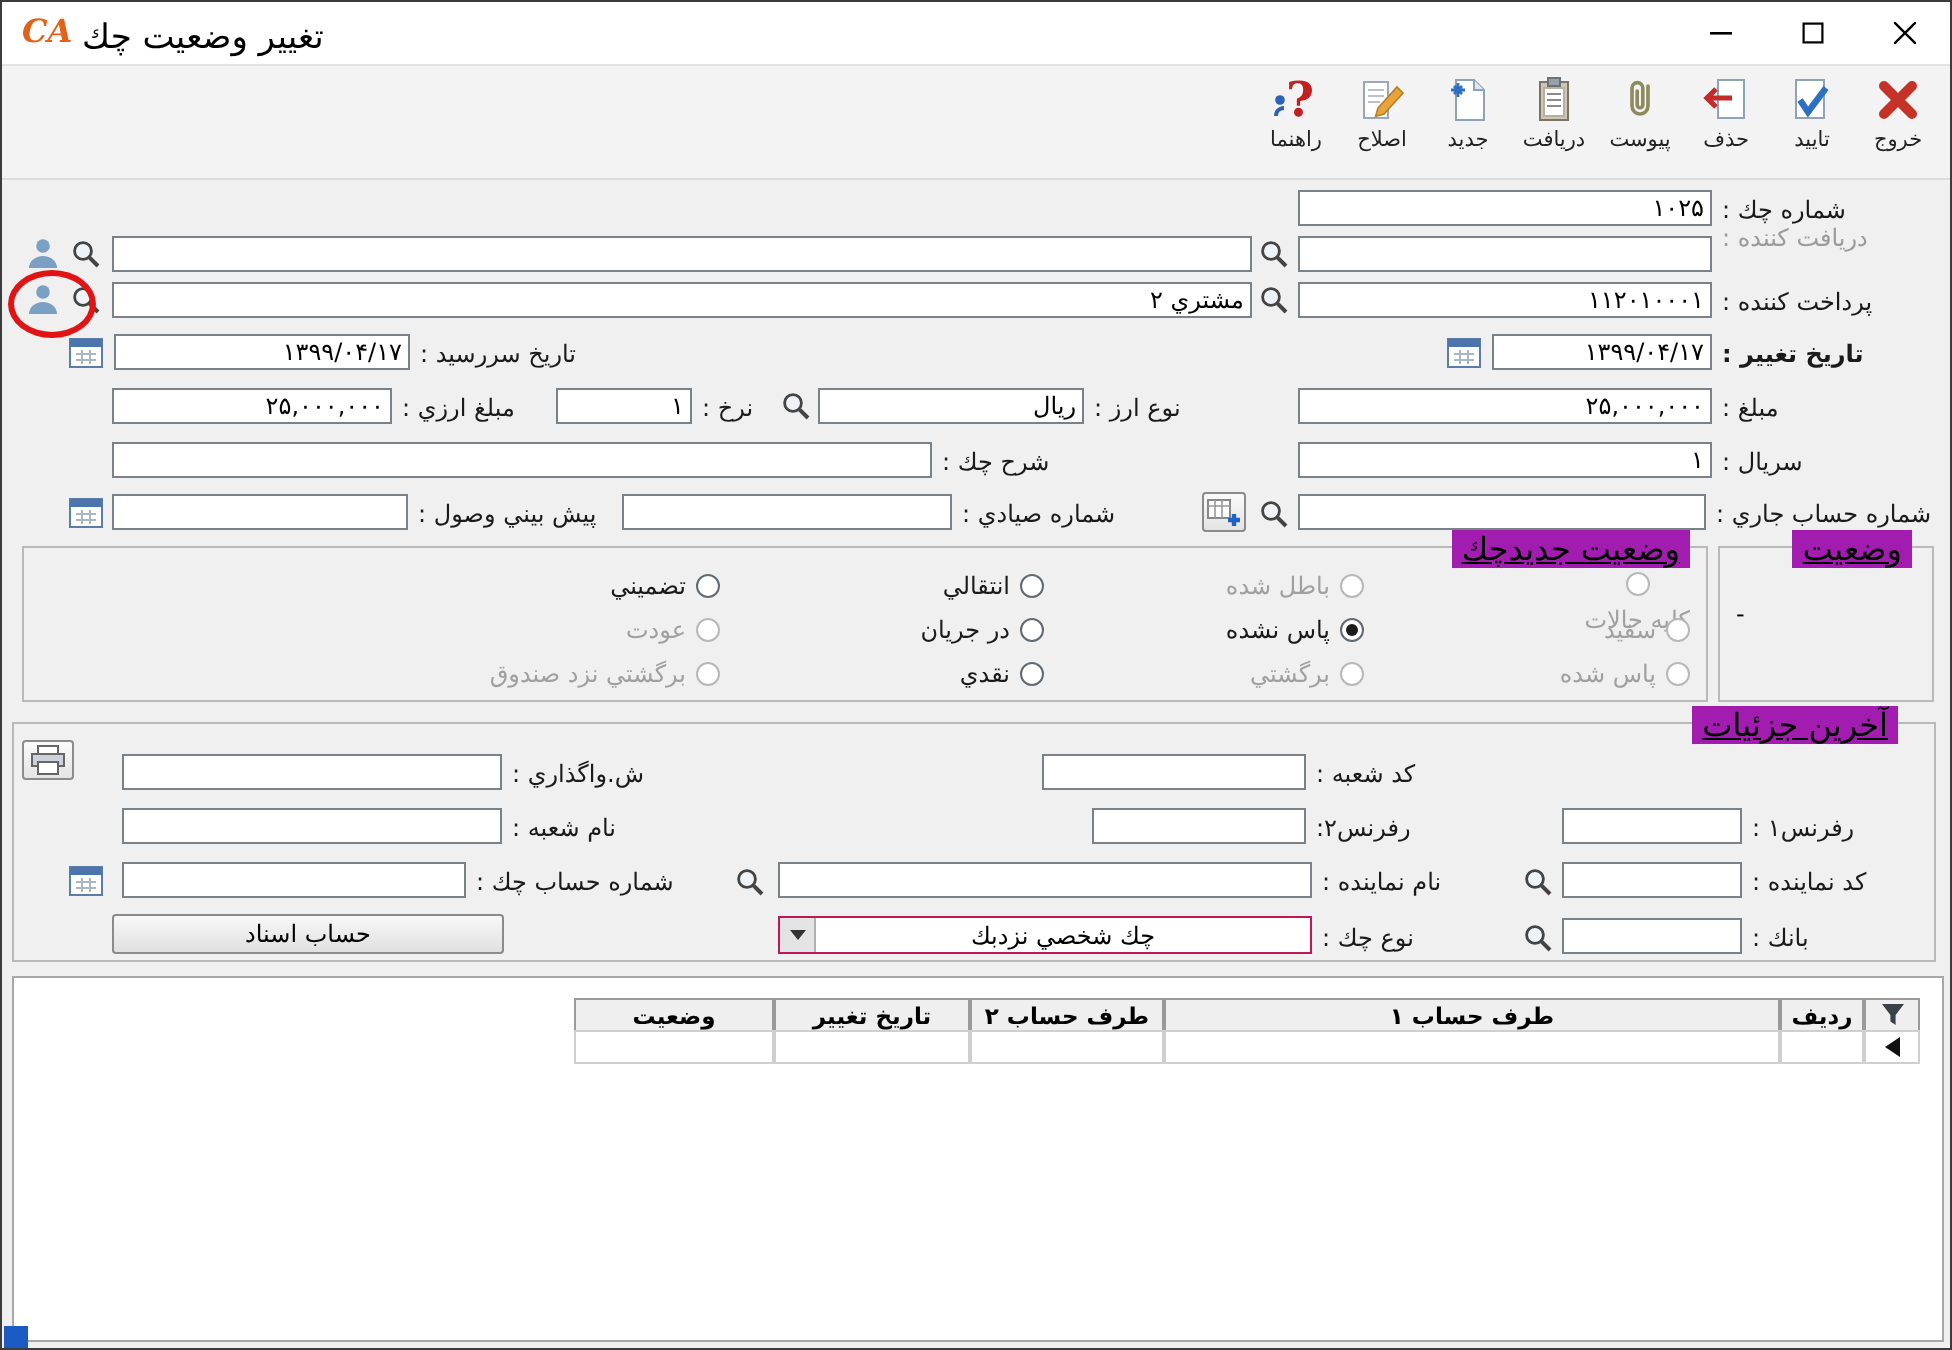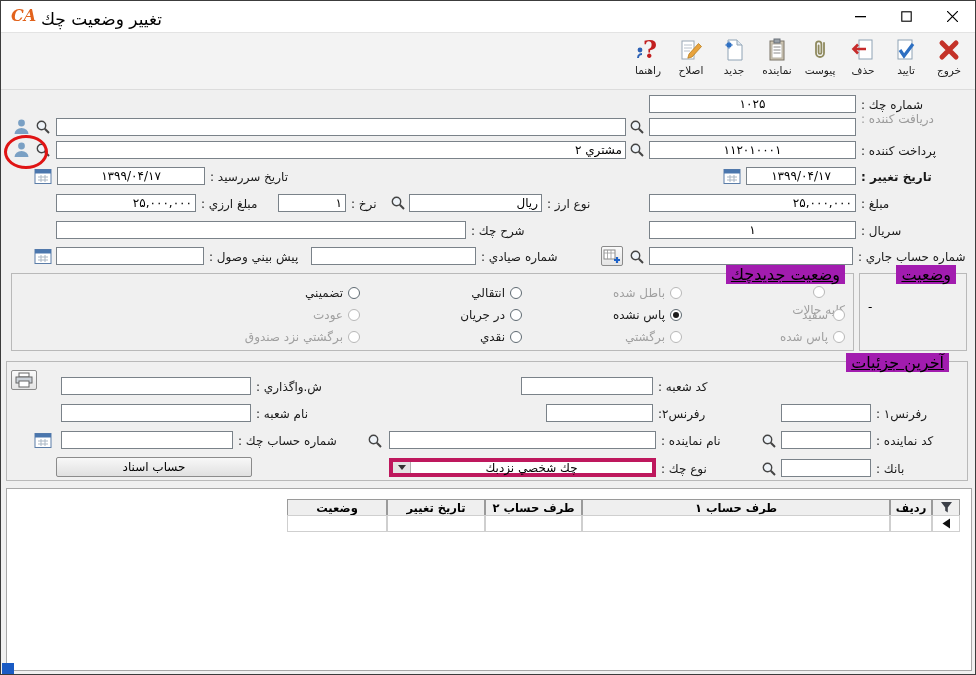--- a/index.html
+++ b/index.html
@@ -15,37 +15,37 @@
   .toolbar{position:absolute;left:0;top:32px;width:100%;height:56px;background:#f3f3f3;border-bottom:1px solid #dcdcdc;}
   .tb-row{position:absolute;top:2px;right:6px;display:flex;direction:rtl;gap:3px;}
   .tb-btn{width:40px;height:52px;display:flex;flex-direction:column;align-items:center;justify-content:flex-start;padding-top:2px;}
   .tb-btn .lblt{font-size:10.5px;color:#222;margin-top:1px;white-space:nowrap;}
   
   .lbl{position:absolute;font-size:12px;color:#1a1a1a;direction:rtl;white-space:nowrap;}
   .lbl.dis{color:#9b9b9b;}
   .lbl.bold{font-weight:bold;}
   .inp{position:absolute;height:18px;background:#fff;border:1px solid #7a8289;box-sizing:border-box;
     font-size:12px;font-family:inherit;padding:0 3px;direction:rtl;text-align:right;outline:none;}
-  .alignL{direction:ltr;text-align:center;}
+  .alignL{direction:ltr;text-align:right;}
   .alignR{direction:ltr;text-align:right;}
   .iconb{position:absolute;display:flex;align-items:center;justify-content:center;}
   .miniBtn{position:absolute;background:linear-gradient(#fafafa,#e4e4e4);border:1px solid #8b8b8b;border-radius:2px;
     box-sizing:border-box;display:flex;align-items:center;justify-content:center;}
   
   .gbox{position:absolute;border:1px solid #b9b9b9;box-sizing:border-box;}
   .gbox-title{position:absolute;top:-9px;background:#a21caf;padding:0 5px;font-size:16px;direction:rtl;white-space:nowrap;text-decoration:underline;}
   .status-val{position:absolute;font-size:12px;}
   
   .radio{position:absolute;display:flex;align-items:center;gap:5px;direction:rtl;font-size:12px;white-space:nowrap;color:#1a1a1a;}
   .radio .circ{width:12px;height:12px;border:1px solid #5f6a72;border-radius:50%;background:#fff;position:relative;box-sizing:border-box;flex:0 0 auto;}
   .radio.checked .circ::after{content:"";position:absolute;left:2px;top:2px;right:2px;bottom:2px;background:#1c1c1c;border-radius:50%;}
   .radio.disabled{color:#a0a0a0;}
   .radio.disabled .circ{border-color:#b8b8b8;}
   
-  .combo{position:absolute;height:19px;background:#fff;border:4px solid #be185d;box-sizing:border-box;display:flex;direction:rtl;align-items:stretch;font-size:12px;}
+  .combo{position:absolute;height:19px;background:#fff;border:1px solid #be185d;box-sizing:border-box;display:flex;direction:rtl;align-items:stretch;font-size:12px;}
   .combo .val{flex:1;display:flex;align-items:center;justify-content:center;direction:rtl;}
   .combo .dd{width:17px;background:#e4e4e4;border-left:0;border-right:1px solid #b0b0b0;display:flex;align-items:center;justify-content:center;}
   .btn{position:absolute;background:linear-gradient(#f8f8f8,#e0e0e0);border:1px solid #8b8b8b;border-radius:2px;
     font-size:12px;font-family:inherit;display:flex;align-items:center;justify-content:center;direction:rtl;box-sizing:border-box;}
   
   .grid{position:absolute;left:5px;top:487px;width:966px;height:183px;background:#fff;border:1px solid #a8a8a8;box-sizing:border-box;}
   .tcell{position:absolute;box-sizing:border-box;font-size:11.5px;display:flex;align-items:center;justify-content:center;direction:rtl;white-space:nowrap;overflow:hidden;}
   .th{background:#efefef;border:1px solid #9a9a9a;font-weight:bold;height:17px;top:10px;}
   .td{background:#fff;border:1px solid #cfcfcf;height:17px;top:26px;}
   .red-ellipse{position:absolute;left:3px;top:134px;width:38px;height:28px;border:3px solid #e01414;border-radius:50%;z-index:6;}
@@ -104,21 +104,21 @@
           </svg>
         <span class="lblt">پيوست</span>
       </div>
       <div class="tb-btn">
         <svg width="26" height="26">
             <rect x="6" y="4" width="14" height="19" fill="#cfc6b2" stroke="#7a7468"></rect>
             <rect x="8" y="7" width="10" height="14" fill="#fff" stroke="#b5b0a3"></rect>
             <rect x="10" y="2" width="6" height="4" fill="#98a0a8" stroke="#6a7178"></rect>
             <path d="M9.5 10 h7 M9.5 13 h7 M9.5 16 h7" stroke="#8a8a8a" stroke-width="1"></path>
           </svg>
-        <span class="lblt">نماينده</span>
+        <span class="lblt">دريافت</span>
       </div>
       <div class="tb-btn">
         <svg width="26" height="26">
             <path d="M7 3 h9 l5 5 v15 h-14 z" fill="#fff" stroke="#8fa3b5"></path>
             <path d="M16 3 v5 h5" fill="#dfe8f0" stroke="#8fa3b5"></path>
             <path d="M6 6 l4 4 M10 6 l-4 4 M8 4.5 v7 M4.5 8 h7" stroke="#2d6fc2" stroke-width="1.4"></path>
           </svg>
         <span class="lblt">جديد</span>
       </div>
       <div class="tb-btn">

